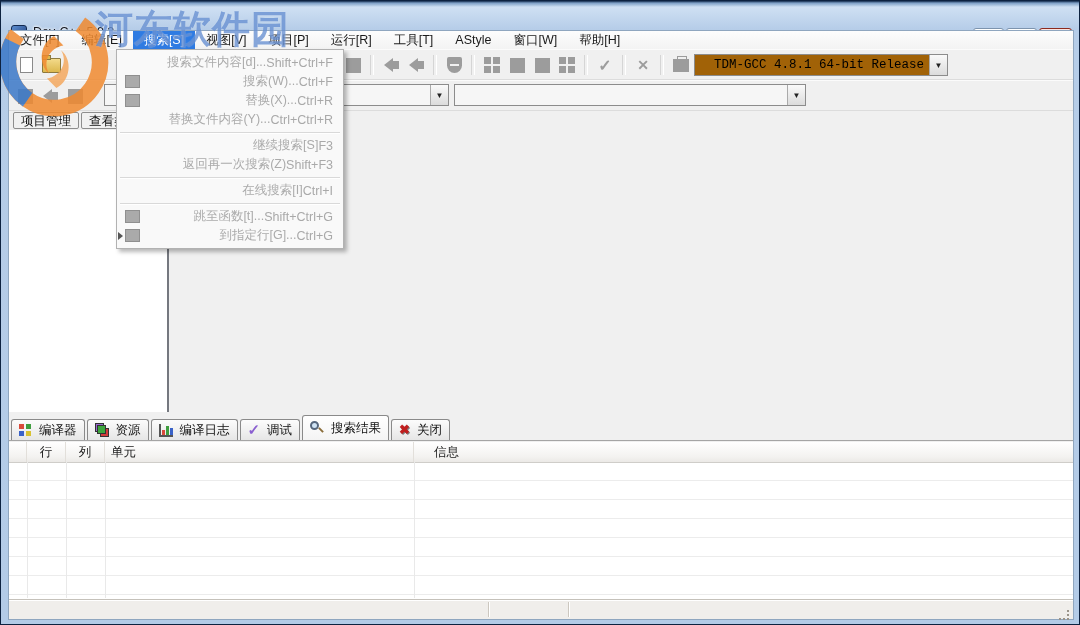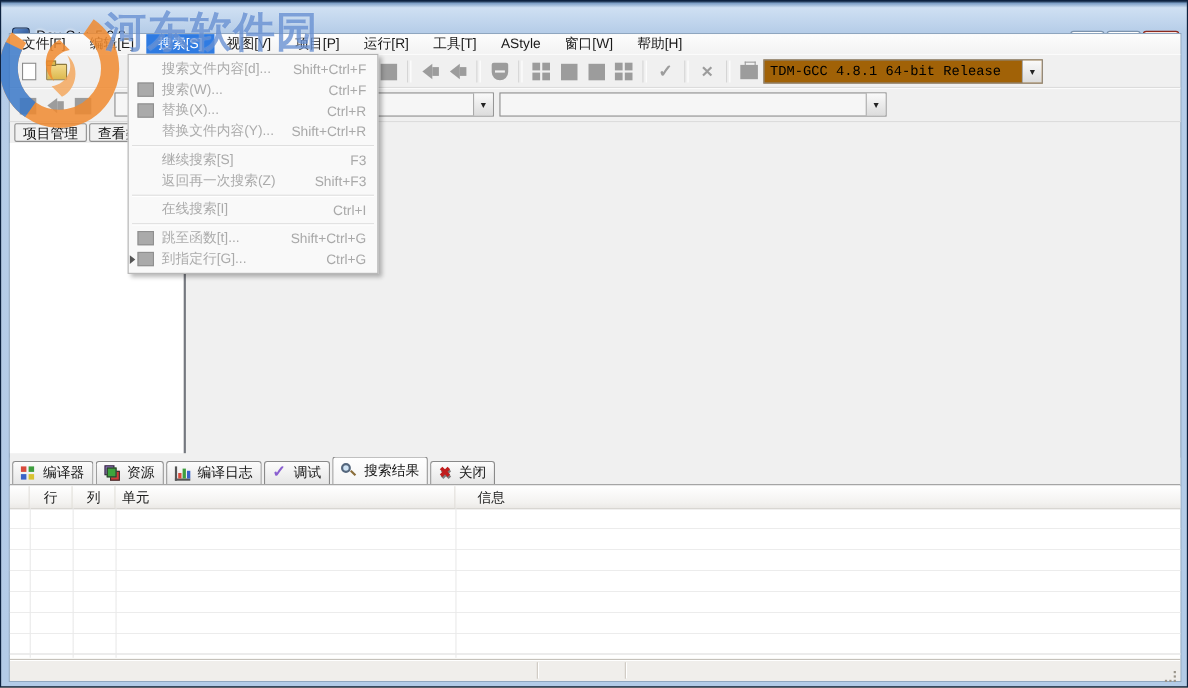--- a/index.html
+++ b/index.html
@@ -16,21 +16,21 @@
   .title-text{position:absolute;left:32px;top:8px;font-size:12.5px;color:#10131c;text-shadow:0 0 3px #fff,0 0 3px #fff;}
   .win-controls{position:absolute;right:7px;top:11px;display:flex;gap:2px;}
   .wbtn{width:31px;height:19px;border:1px solid #7d94ae;border-radius:3px;box-sizing:border-box;
     background:linear-gradient(#fdfeff,#e3edf8 45%,#ccdded 50%,#dbe8f5);position:relative;box-shadow:inset 0 0 0 1px rgba(255,255,255,.7);}
   .wbtn.close{width:33px;border-color:#8c2a1e;background:linear-gradient(#f3a89d,#e06a59 45%,#c6392a 50%,#d8604e);}
   .g-min{position:absolute;left:10px;top:11px;width:10px;height:3px;background:#44566b;box-shadow:0 1px 0 rgba(255,255,255,.6);}
   .g-max{position:absolute;left:10px;top:4px;width:9px;height:8px;border:2px solid #44566b;box-sizing:border-box;background:#fff;}
   .g-close{position:absolute;left:0;top:1px;width:100%;text-align:center;color:#fff;font-size:12px;font-weight:bold;text-shadow:0 1px 1px #5e1008;}
 
   
-  .body{position:absolute;left:8px;top:30px;width:1064px;height:588px;background:#f0f0f0;box-shadow:0 0 0 1px #8fa6bf;}
+  .body{position:absolute;left:8px;top:30px;width:1064px;height:588px;background:#f0f0f0;box-shadow:0 0 0 1px #8fa6bf;text-align:right;}
 
   
   .menubar{position:absolute;left:0;top:0;width:100%;height:18px;display:flex;
     background:linear-gradient(#fdfdfd,#f3f3f3);font-size:12.5px;color:#1a1a1a;}
   .menu-item{padding:0 11px;line-height:18px;white-space:nowrap;}
   .menu-item.active{background:#2f7be2;color:#fff;}
 
   
   .toolbar{position:absolute;left:0;width:100%;background:#f0f0f0;border-top:1px solid #fbfbfb;border-bottom:1px solid #dcdcdc;box-sizing:border-box;}
   .toolbar.row1{top:18px;height:31px;}
@@ -292,21 +292,21 @@
       <div class="pitem">
         <span class="ic">
             <span class="mi"></span>
           </span>
         <span class="lbl">替换(X)...</span>
         <span class="sc">Ctrl+R</span>
       </div>
       <div class="pitem">
         <span class="ic"></span>
         <span class="lbl">替换文件内容(Y)...</span>
-        <span class="sc">Shift+Ctrl+R</span>
+        <span class="sc">Ctrl+Ctrl+R</span>
       </div>
       <div class="psep"></div>
       <div class="pitem">
         <span class="ic"></span>
         <span class="lbl">继续搜索[S]</span>
         <span class="sc">F3</span>
       </div>
       <div class="pitem">
         <span class="ic"></span>
         <span class="lbl">返回再一次搜索(Z)</span>

